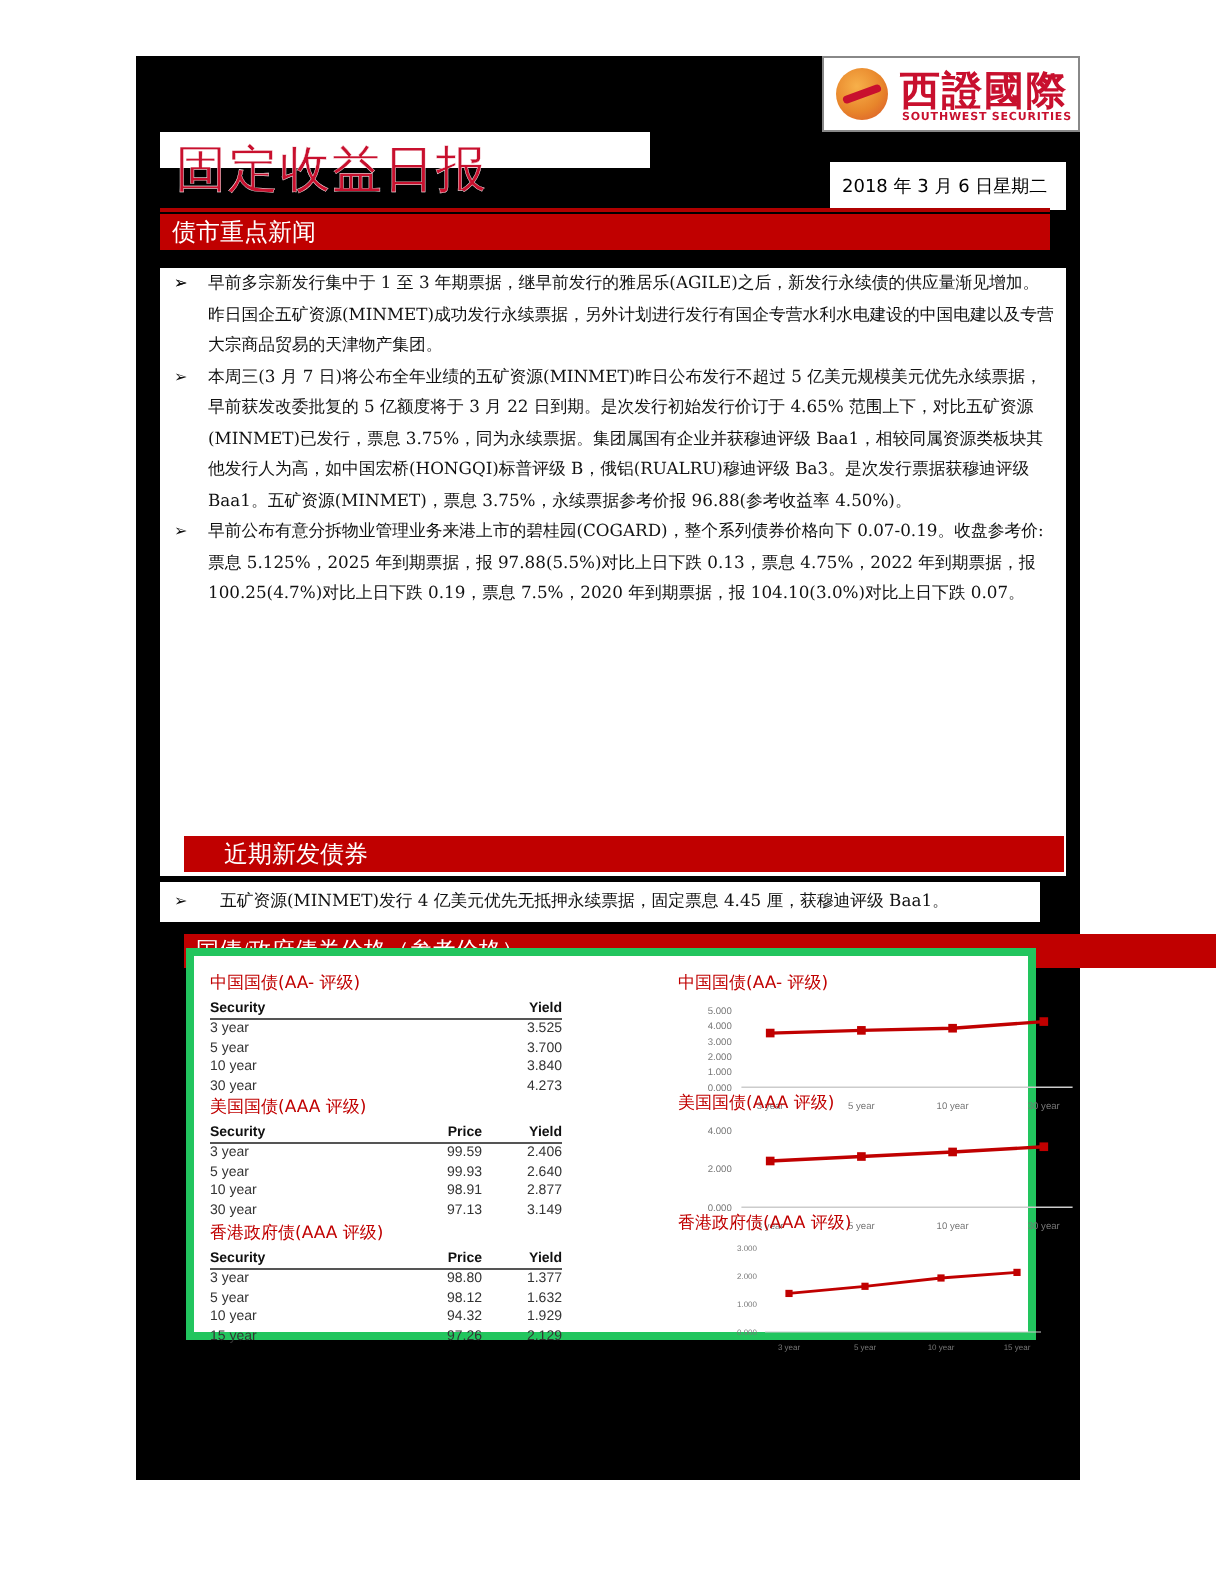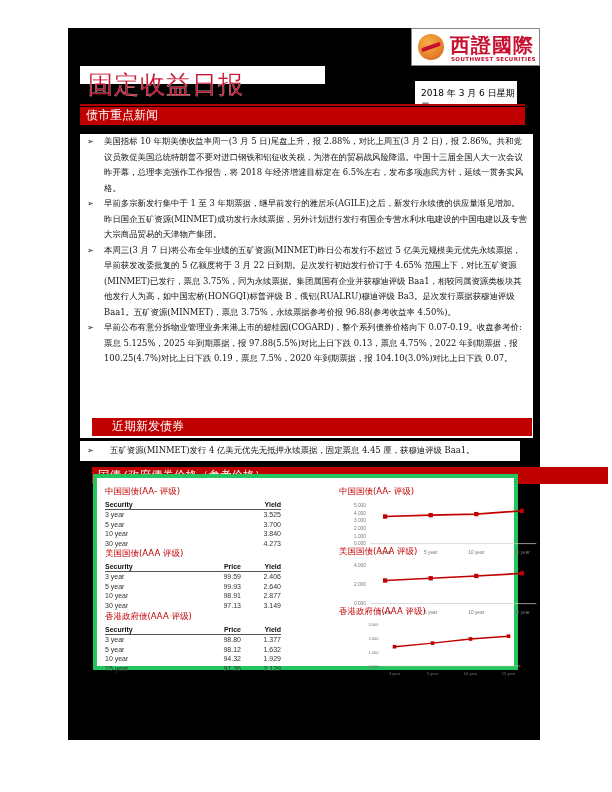--- a/index.html
+++ b/index.html
@@ -7,24 +7,24 @@
          font-family:"DejaVu Serif", serif; }
   .frame { position:absolute; left:68px; top:28px; width:472px; height:712px; background:#000; }
   .logo-box { position:absolute; left:411px; top:28px; width:129px; height:38px; background:#fff; border:1px solid #888; box-sizing:border-box; }
   .logo-mark { position:absolute; left:6px; top:5px; width:26px; height:26px; border-radius:50%;
                background:radial-gradient(circle at 40% 35%, #f7b04a 0%, #e8862b 55%, #d9542a 100%); }
   .logo-mark::after { content:""; position:absolute; left:3px; top:11px; width:20px; height:4px; background:#c8102e; border-radius:2px; transform:rotate(-20deg); }
   .logo-cn { position:absolute; left:38px; top:3px; font-family:Liberation Serif, serif; font-weight:bold; font-size:20px; color:#c8102e; letter-spacing:1px; }
   .logo-en { position:absolute; left:39px; top:27px; font-family:"DejaVu Sans", sans-serif; font-weight:bold; font-size:5.5px; color:#c8102e; letter-spacing:0.4px; }
   .title-box { position:absolute; left:80px; top:66px; width:245px; height:18px; background:#fff; }
   .title-text { position:absolute; left:8px; top:2px; font-family:"DejaVu Sans", sans-serif; font-size:25px; color:#c8102e; font-weight:200; letter-spacing:1px; -webkit-text-stroke:0.2px #fff; }
-  .date-box { position:absolute; left:415px; top:81px; width:102px; height:24px; background:#fff; }
+  .date-box { position:absolute; left:415px; top:81px; width:102px; height:24px; background:#fff;padding-left:16px; }
   .date-text { position:absolute; left:6px; top:6px; font-family:"DejaVu Sans", sans-serif; font-size:9px; color:#000; }
   .redline { position:absolute; left:80px; top:104px; width:445px; height:2px; background:#b00000; }
-  .sect-bar { position:absolute; background:#c00000; color:#fff; font-family:Liberation Mono, monospace; font-size:12px; padding-left:6px; box-sizing:border-box; line-height:18px; }
+  .sect-bar { position:absolute; background:#c00000; color:#fff; font-family:Liberation Serif, serif; font-size:12px; padding-left:6px; box-sizing:border-box; line-height:18px; }
   .panel { position:absolute; background:#fff; }
   .news { font-size:8.4px; line-height:15.5px; color:#111; }
   .news-item { position:relative; padding-left:24px; padding-right:6px; }
   .news-item .bullet { position:absolute; left:7px; top:0; font-family:"DejaVu Sans", sans-serif; font-size:8px; }
   .tbl-title { font-family:"DejaVu Sans", sans-serif; font-size:8.5px; color:#c00000; margin:0 0 1px 0; }
   table.bond { border-collapse:collapse; width:176px; font-family:"Liberation Sans", sans-serif; font-size:7px; color:#333; }
   table.bond th { font-weight:bold; text-align:left; border-bottom:1px solid #555; padding:0; height:10px; color:#111; }
   table.bond td { padding:0; height:9.6px; }
   table.bond .c2 { width:60px; text-align:right; }
   table.bond .c3 { width:40px; text-align:right; }
@@ -50,21 +50,20 @@
 </div>
 <div class="redline"></div>
 
 <div class="sect-bar" style="left:80px; top:107px; width:445px; height:18px;">
   <span>债市重点新闻</span>
 </div>
 
 <div class="panel news" style="left:80px; top:134px; width:453px; height:304px;">
   <div class="news-item">
     <span class="bullet">➢</span>
-    <span>美国指标 10 年期美债收益率周一(3 月 5 日)尾盘上升，报 2.88%，对比上周五(3 月 2 日)，报 2.86%。共和党议员敦促美国总统特朗普不要对进口钢铁和铝征收关税，为潜在的贸易战风险降温。中国十三届全国人大一次会议昨开幕，总理李克强作工作报告，将 2018 年经济增速目标定在 6.5%左右，发布多项惠民方针，延续一贯务实风格。</span>
   </div>
   <div class="news-item">
     <span class="bullet">➢</span>
     <span>早前多宗新发行集中于 1 至 3 年期票据，继早前发行的雅居乐(AGILE)之后，新发行永续债的供应量渐见增加。昨日国企五矿资源(MINMET)成功发行永续票据，另外计划进行发行有国企专营水利水电建设的中国电建以及专营大宗商品贸易的天津物产集团。</span>
   </div>
   <div class="news-item">
     <span class="bullet">➢</span>
     <span>本周三(3 月 7 日)将公布全年业绩的五矿资源(MINMET)昨日公布发行不超过 5 亿美元规模美元优先永续票据，早前获发改委批复的 5 亿额度将于 3 月 22 日到期。是次发行初始发行价订于 4.65% 范围上下，对比五矿资源(MINMET)已发行，票息 3.75%，同为永续票据。集团属国有企业并获穆迪评级 Baa1，相较同属资源类板块其他发行人为高，如中国宏桥(HONGQI)标普评级 B，俄铝(RUALRU)穆迪评级 Ba3。是次发行票据获穆迪评级 Baa1。五矿资源(MINMET)，票息 3.75%，永续票据参考价报 96.88(参考收益率 4.50%)。</span>
   </div>
   <div class="news-item">

